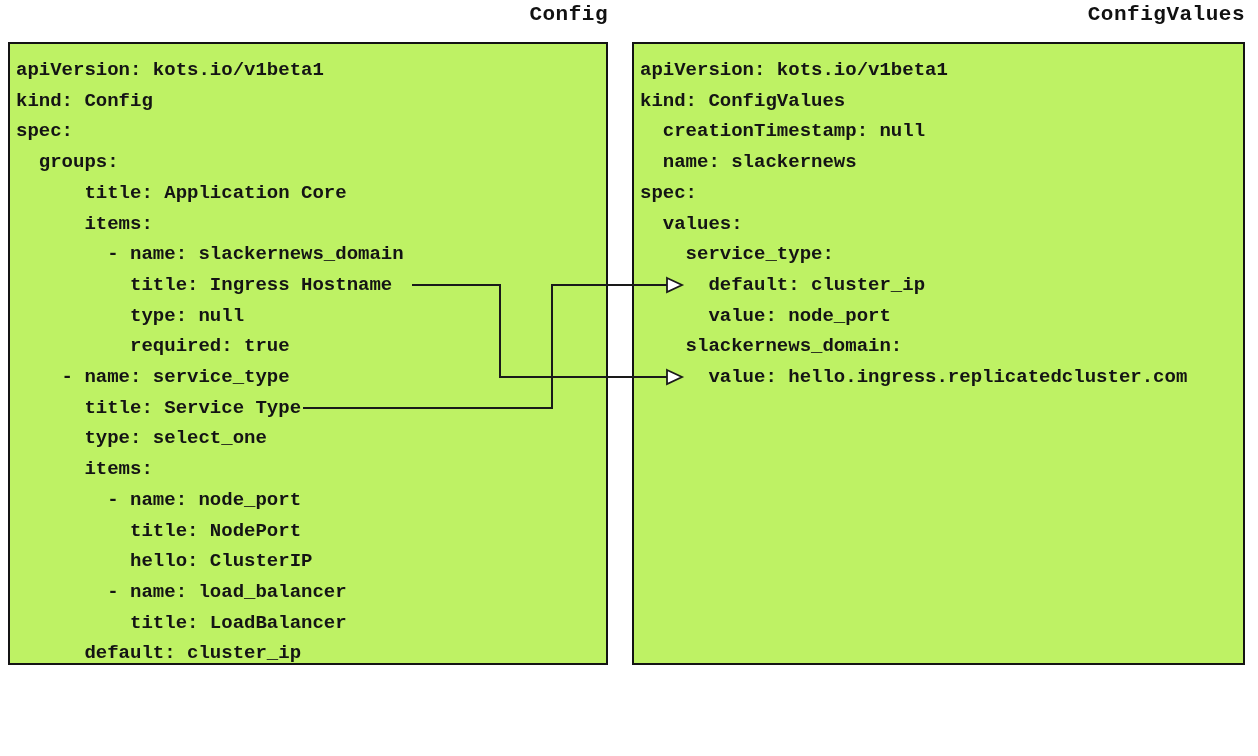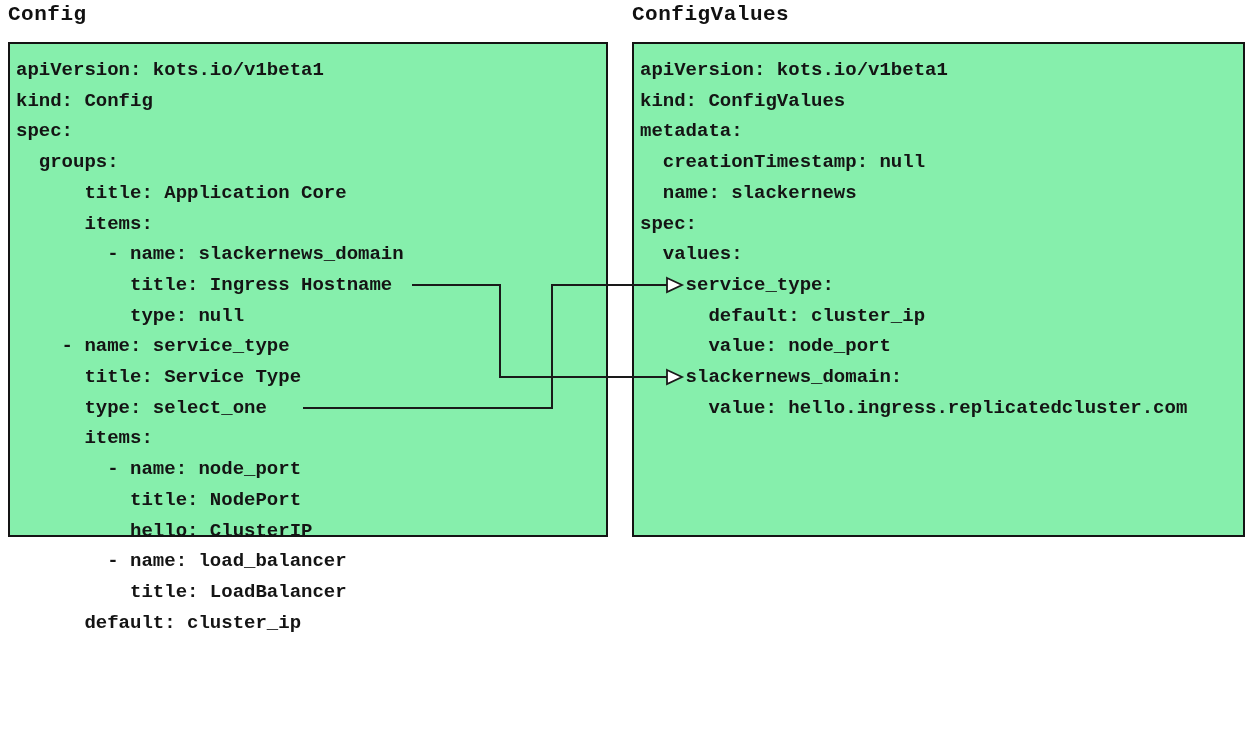--- a/index.html
+++ b/index.html
@@ -13,35 +13,35 @@
     width: 1258px;
     height: 756px;
     overflow: hidden;
     font-family: "Liberation Mono", "DejaVu Sans Mono", monospace;
     color: #111111;
   }
   .panel-title {
     position: absolute;
     top: 3px;
     height: 28px;
-    text-align: left;
+    text-align: right;
     font-size: 21px;
     font-weight: bold;
     letter-spacing: 0.5px;
     color: #111111;
   }
   .panel-title.left  { left: 8px;   width: 600px; }
   .panel-title.right { left: 632px; width: 613px; }
 
   .panel {
     position: absolute;
     top: 42px;
-    height: 495px;
+    height: 623px;
     box-sizing: border-box;
-    background: #86efac;
+    background: #bef264;
     border: 2px solid #141414;
     padding: 11px 6px;
   }
   .panel.left  { left: 8px;   width: 600px; }
   .panel.right { left: 632px; width: 613px; }
 
   .code-line {
     white-space: pre;
     font-size: 19px;
     font-weight: bold;
@@ -79,38 +79,38 @@
   <div>
       <div class="code-line">apiVersion: kots.io/v1beta1</div>
       <div class="code-line">kind: Config</div>
       <div class="code-line">spec:</div>
       <div class="code-line">  groups:</div>
       <div class="code-line">      title: Application Core</div>
       <div class="code-line">      items:</div>
       <div class="code-line">        - name: slackernews_domain</div>
       <div class="code-line">          title: Ingress Hostname</div>
       <div class="code-line">          type: null</div>
+      <div class="code-line">          required: true</div>
       <div class="code-line">    - name: service_type</div>
       <div class="code-line">      title: Service Type</div>
       <div class="code-line">      type: select_one</div>
       <div class="code-line">      items:</div>
       <div class="code-line">        - name: node_port</div>
       <div class="code-line">          title: NodePort</div>
       <div class="code-line">          hello: ClusterIP</div>
       <div class="code-line">        - name: load_balancer</div>
       <div class="code-line">          title: LoadBalancer</div>
       <div class="code-line">      default: cluster_ip</div>
     </div>
 </div>
 
 <div class="panel right">
   <div>
       <div class="code-line">apiVersion: kots.io/v1beta1</div>
       <div class="code-line">kind: ConfigValues</div>
-      <div class="code-line">metadata:</div>
       <div class="code-line">  creationTimestamp: null</div>
       <div class="code-line">  name: slackernews</div>
       <div class="code-line">spec:</div>
       <div class="code-line">  values:</div>
       <div class="code-line">    service_type:</div>
       <div class="code-line">      default: cluster_ip</div>
       <div class="code-line">      value: node_port</div>
       <div class="code-line">    slackernews_domain:</div>
       <div class="code-line">      value: hello.ingress.replicatedcluster.com</div>
     </div>

